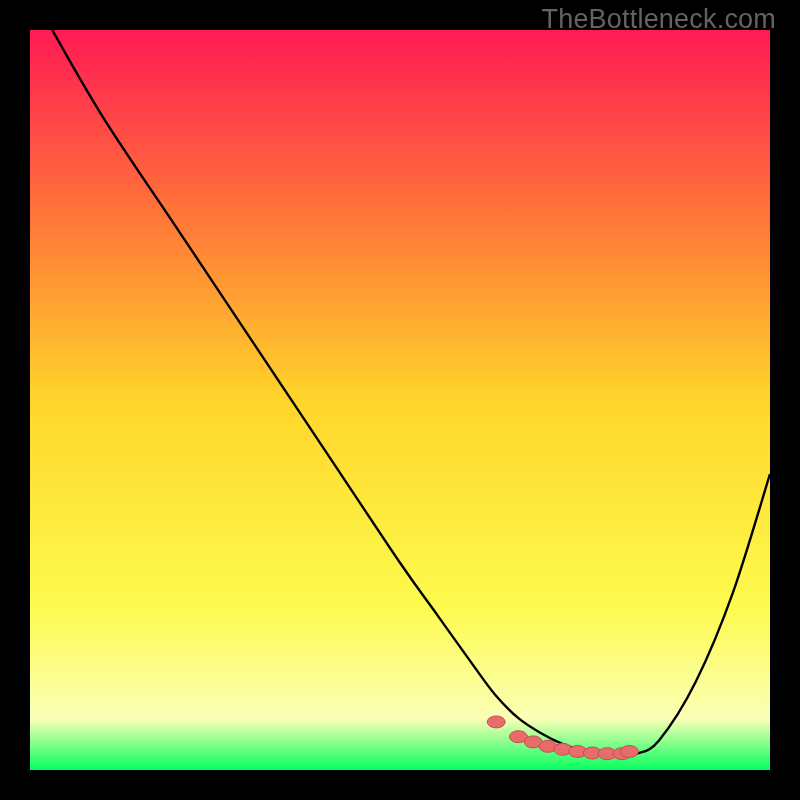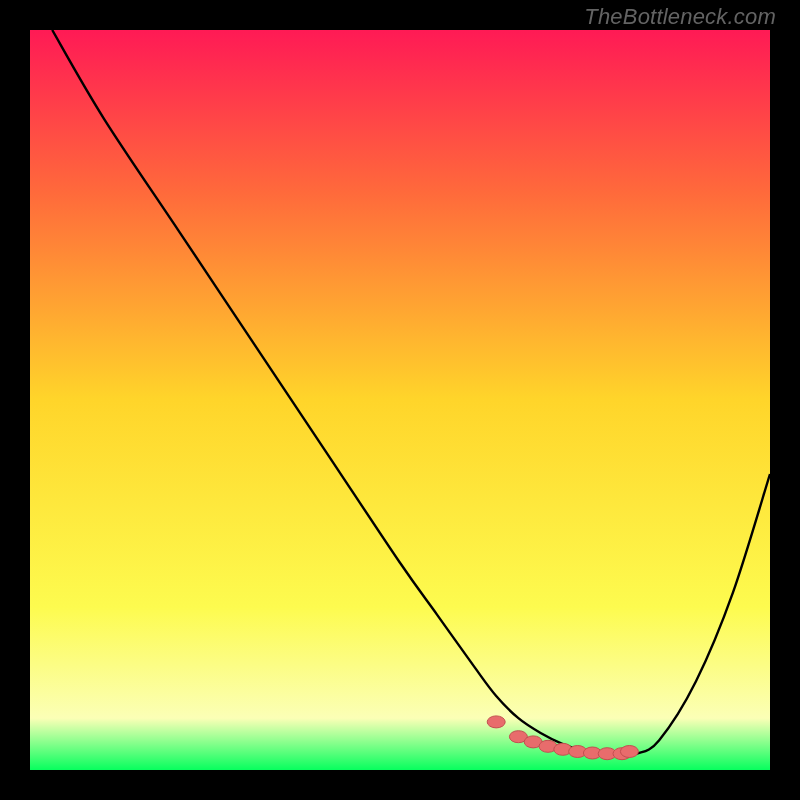--- a/index.html
+++ b/index.html
@@ -15,25 +15,24 @@
     width: 800px;
     height: 800px;
     position: relative;
     background: #000;
   }
   .watermark {
     position: absolute;
     top: 4px;
     right: 24px;
     color: #636363;
-    font-size: 22px;
+    font-size: 27px;
     font-weight: 500;
     letter-spacing: 0.2px;
     z-index: 10;
-    font-style: italic;
   }
   .plot {
     position: absolute;
     left: 30px;
     top: 30px;
     width: 740px;
     height: 740px;
   }
   svg {
     display: block;

